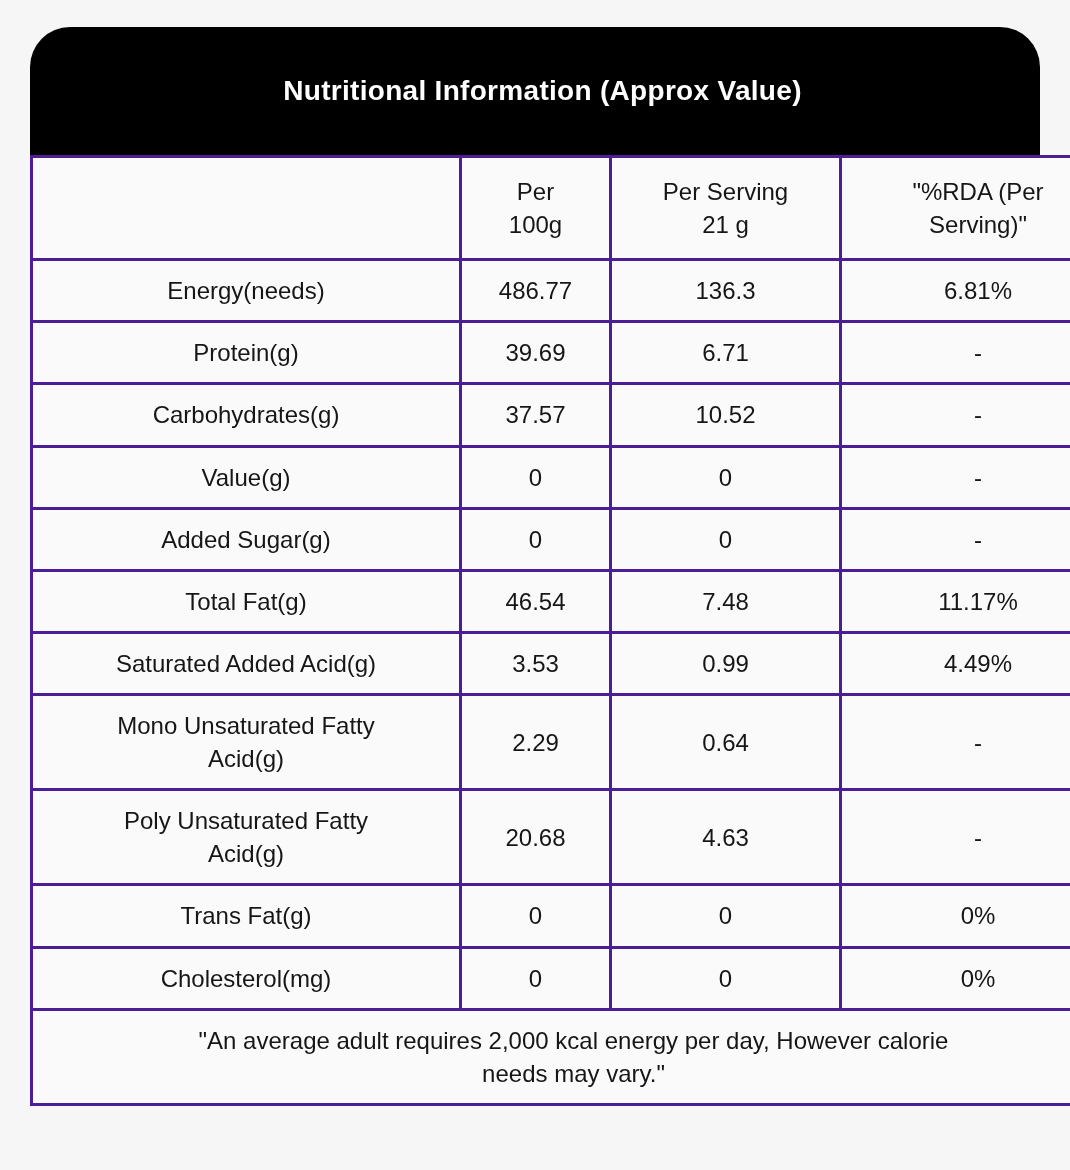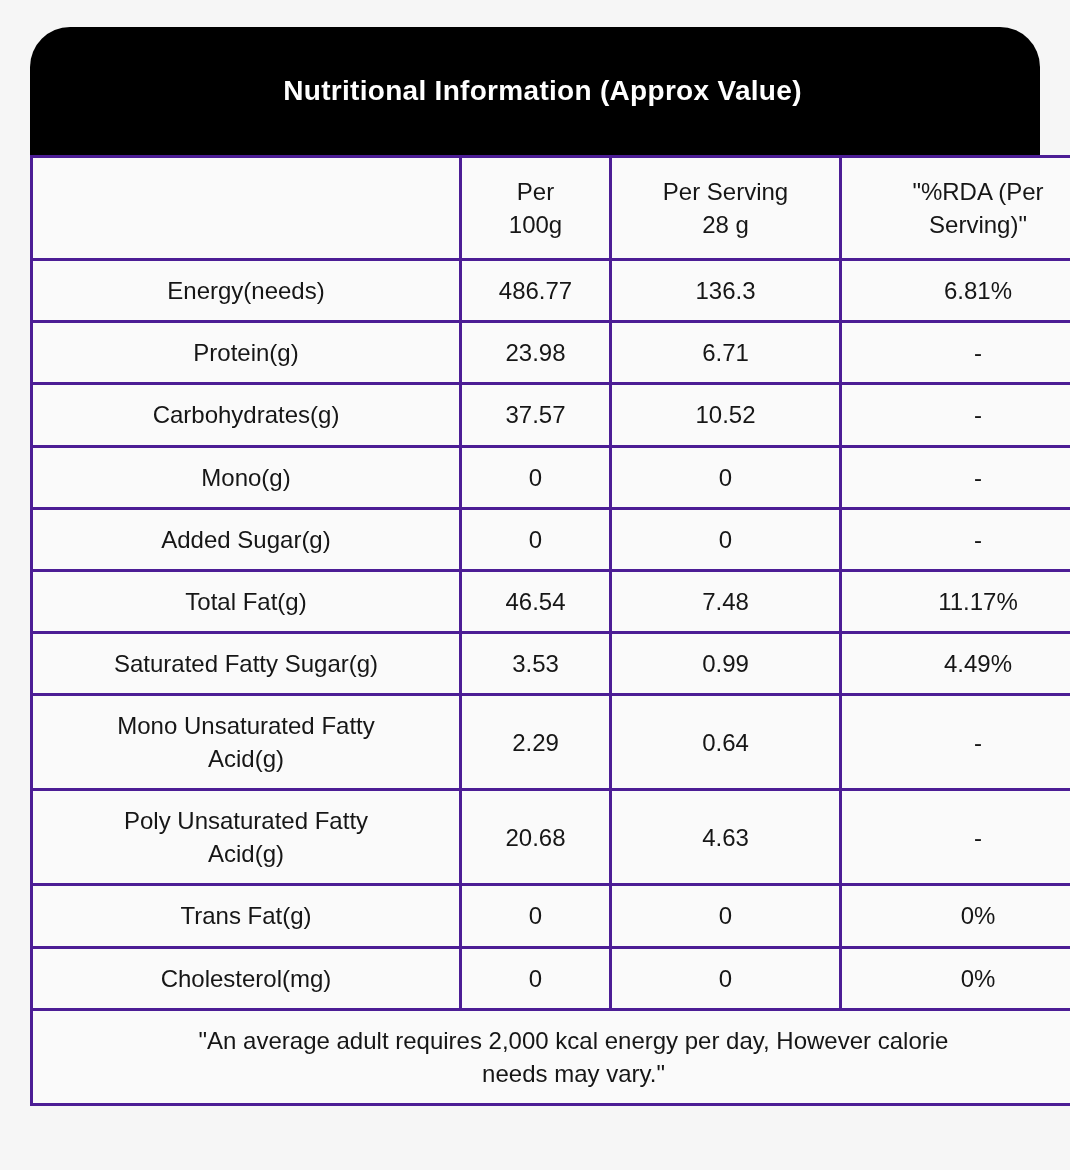--- a/index.html
+++ b/index.html
@@ -72,70 +72,70 @@
     <h1 class="title">Nutritional Information (Approx Value)</h1>
   </div>
 
   <table class="nutrition">
     <thead>
       <tr>
         <th class="col-label"></th>
         <th class="col-per100">Per
 100g</th>
         <th class="col-serving">Per Serving
-28 g</th>
+21 g</th>
         <th class="col-rda">"%RDA (Per
 Serving)"</th>
       </tr>
     </thead>
     <tbody id="rows">
   <tr>
     <td>Energy(needs)</td>
     <td>486.77</td>
     <td>136.3</td>
     <td>6.81%</td>
   </tr>
 
   <tr>
     <td>Protein(g)</td>
-    <td>23.98</td>
+    <td>39.69</td>
     <td>6.71</td>
     <td>-</td>
   </tr>
 
   <tr>
     <td>Carbohydrates(g)</td>
     <td>37.57</td>
     <td>10.52</td>
     <td>-</td>
   </tr>
 
   <tr>
-    <td>Mono(g)</td>
+    <td>Value(g)</td>
     <td>0</td>
     <td>0</td>
     <td>-</td>
   </tr>
 
   <tr>
     <td>Added Sugar(g)</td>
     <td>0</td>
     <td>0</td>
     <td>-</td>
   </tr>
 
   <tr>
     <td>Total Fat(g)</td>
     <td>46.54</td>
     <td>7.48</td>
     <td>11.17%</td>
   </tr>
 
   <tr>
-    <td>Saturated Fatty Sugar(g)</td>
+    <td>Saturated Added Acid(g)</td>
     <td>3.53</td>
     <td>0.99</td>
     <td>4.49%</td>
   </tr>
 
   <tr>
     <td>Mono Unsaturated Fatty
 Acid(g)</td>
     <td>2.29</td>
     <td>0.64</td>

